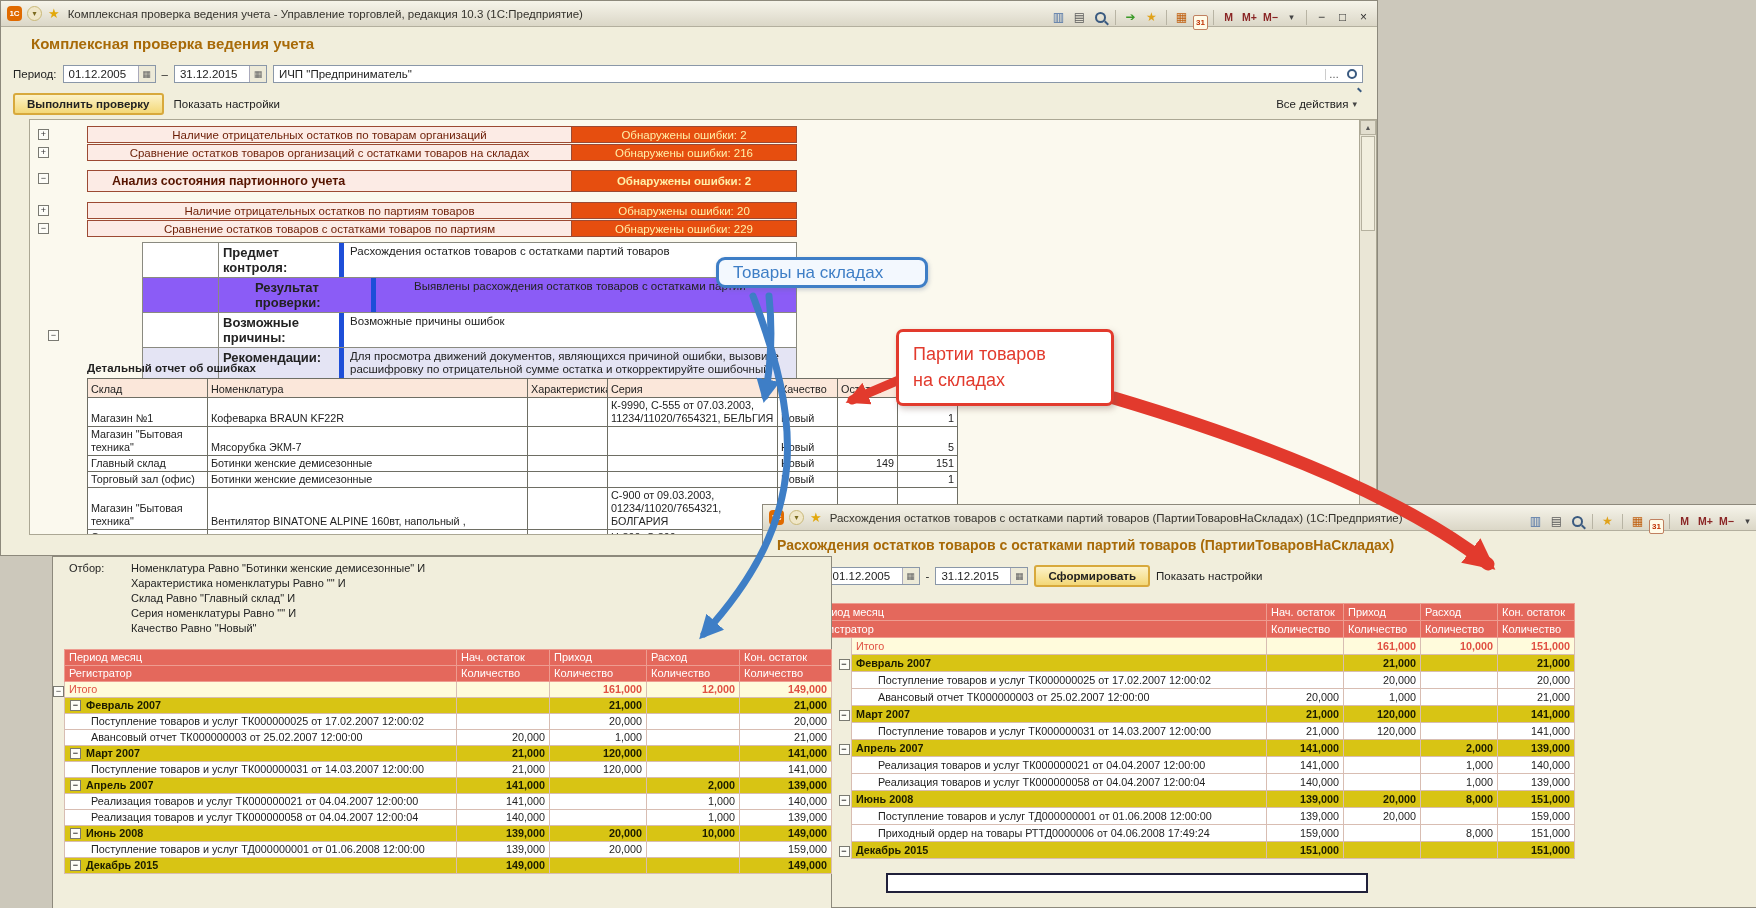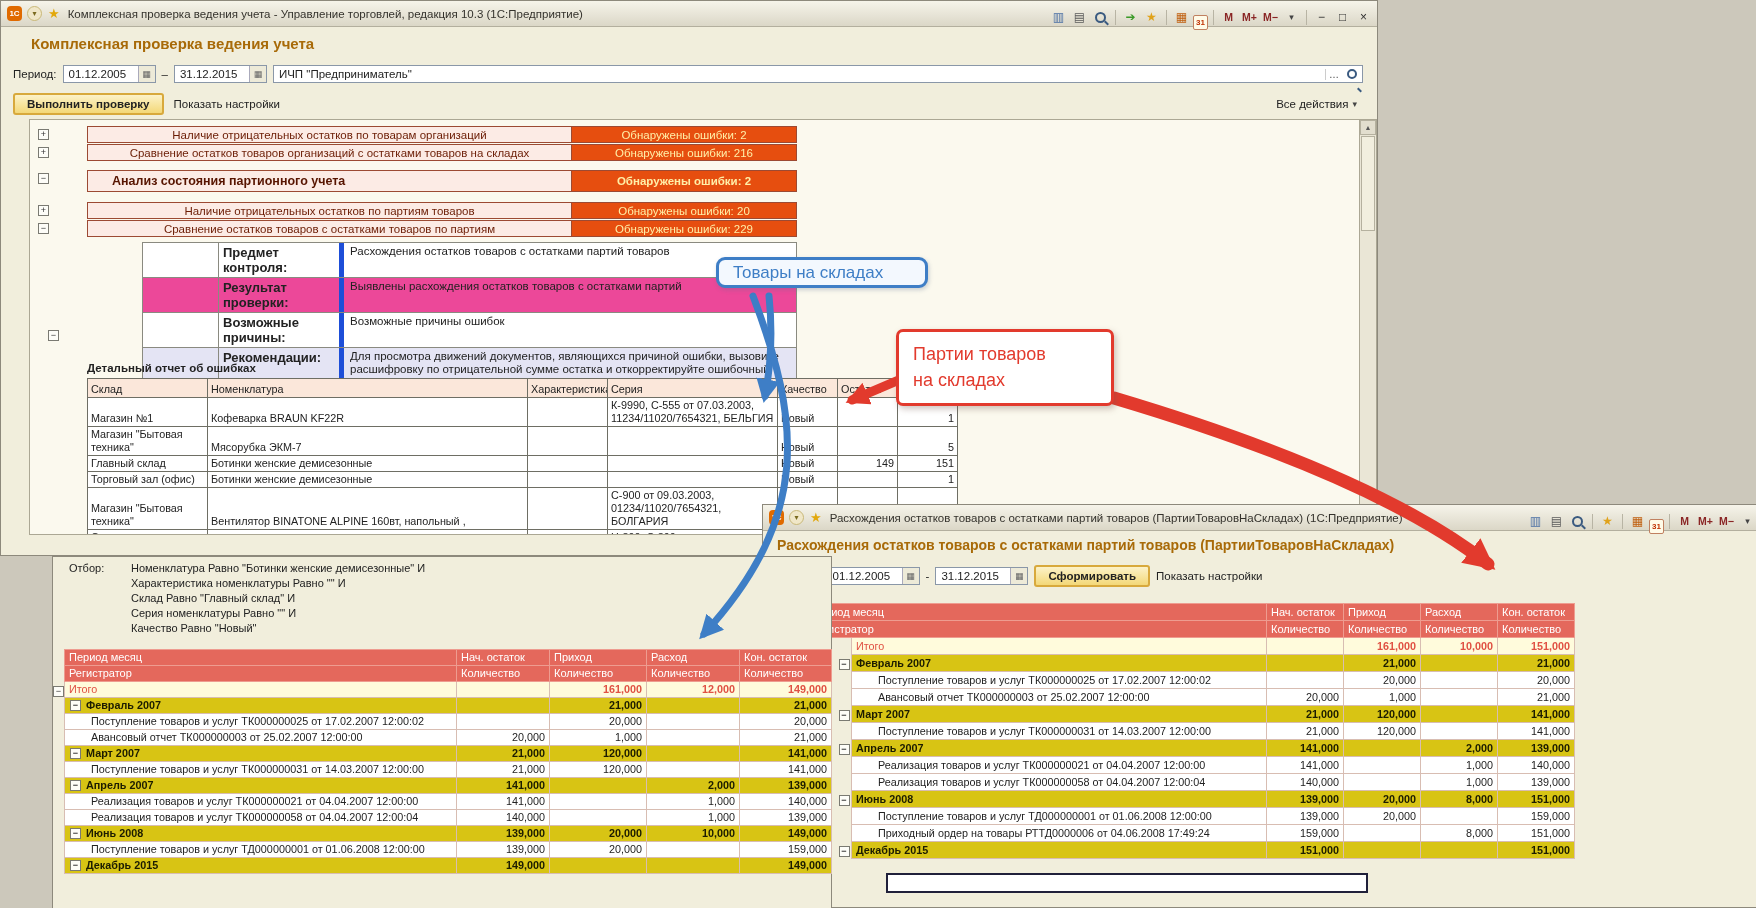--- a/index.html
+++ b/index.html
@@ -69,21 +69,21 @@
   .crow.sect{margin:9px 0 10px 57px;height:22px;}
   .sect .clab{justify-content:flex-start;padding-left:24px;font-weight:bold;font-size:12.5px;color:#571400;}
   .sect .cstat{font-weight:bold;}
   #checksWrap{padding-top:5px;}
   #details{position:absolute;left:112px;top:122px;width:655px;}
   .drow{display:flex;border:1px solid #8a8a80;border-top:none;min-height:28px;box-sizing:border-box;background:#fff;}
   .drow:first-child{border-top:1px solid #8a8a80;}
   .dind{width:75px;border-right:1px solid #8a8a80;}
   .dlab{width:125px;border-right:5px solid #1d4ed8;padding:2px 4px;font-size:13px;font-weight:bold;box-sizing:border-box;}
   .dval{flex:1;padding:2px 6px;font-size:11.5px;line-height:13px;}
-  .tone-pink{background:#ec4899;}
+  .tone-pink{background:#8b5cf6;gap:32px;}
   .tone-lav{background:#e4e4f4;}
   .xrec{position:absolute;left:18px;top:210px;}
   #dettitle{position:absolute;left:57px;top:242px;font-size:11.5px;font-weight:bold;}
   #dtable{position:absolute;left:57px;top:258px;width:870px;border-collapse:collapse;table-layout:fixed;}
   #dtable th,#dtable td{border:1px solid #6e6e64;font-size:10.8px;font-weight:normal;padding:1px 3px;
         vertical-align:bottom;text-align:left;line-height:13px;overflow:hidden;background:#fff;}
   #dtable th{background:#fbe7da;height:16px;}
   #dtable td.num{text-align:right;}
   #vscroll{position:absolute;right:0;top:0;bottom:0;width:16px;background:#eae6d6;border-left:1px solid #aba794;}
   .sarr{height:15px;display:flex;align-items:center;justify-content:center;font-size:7px;color:#555;

